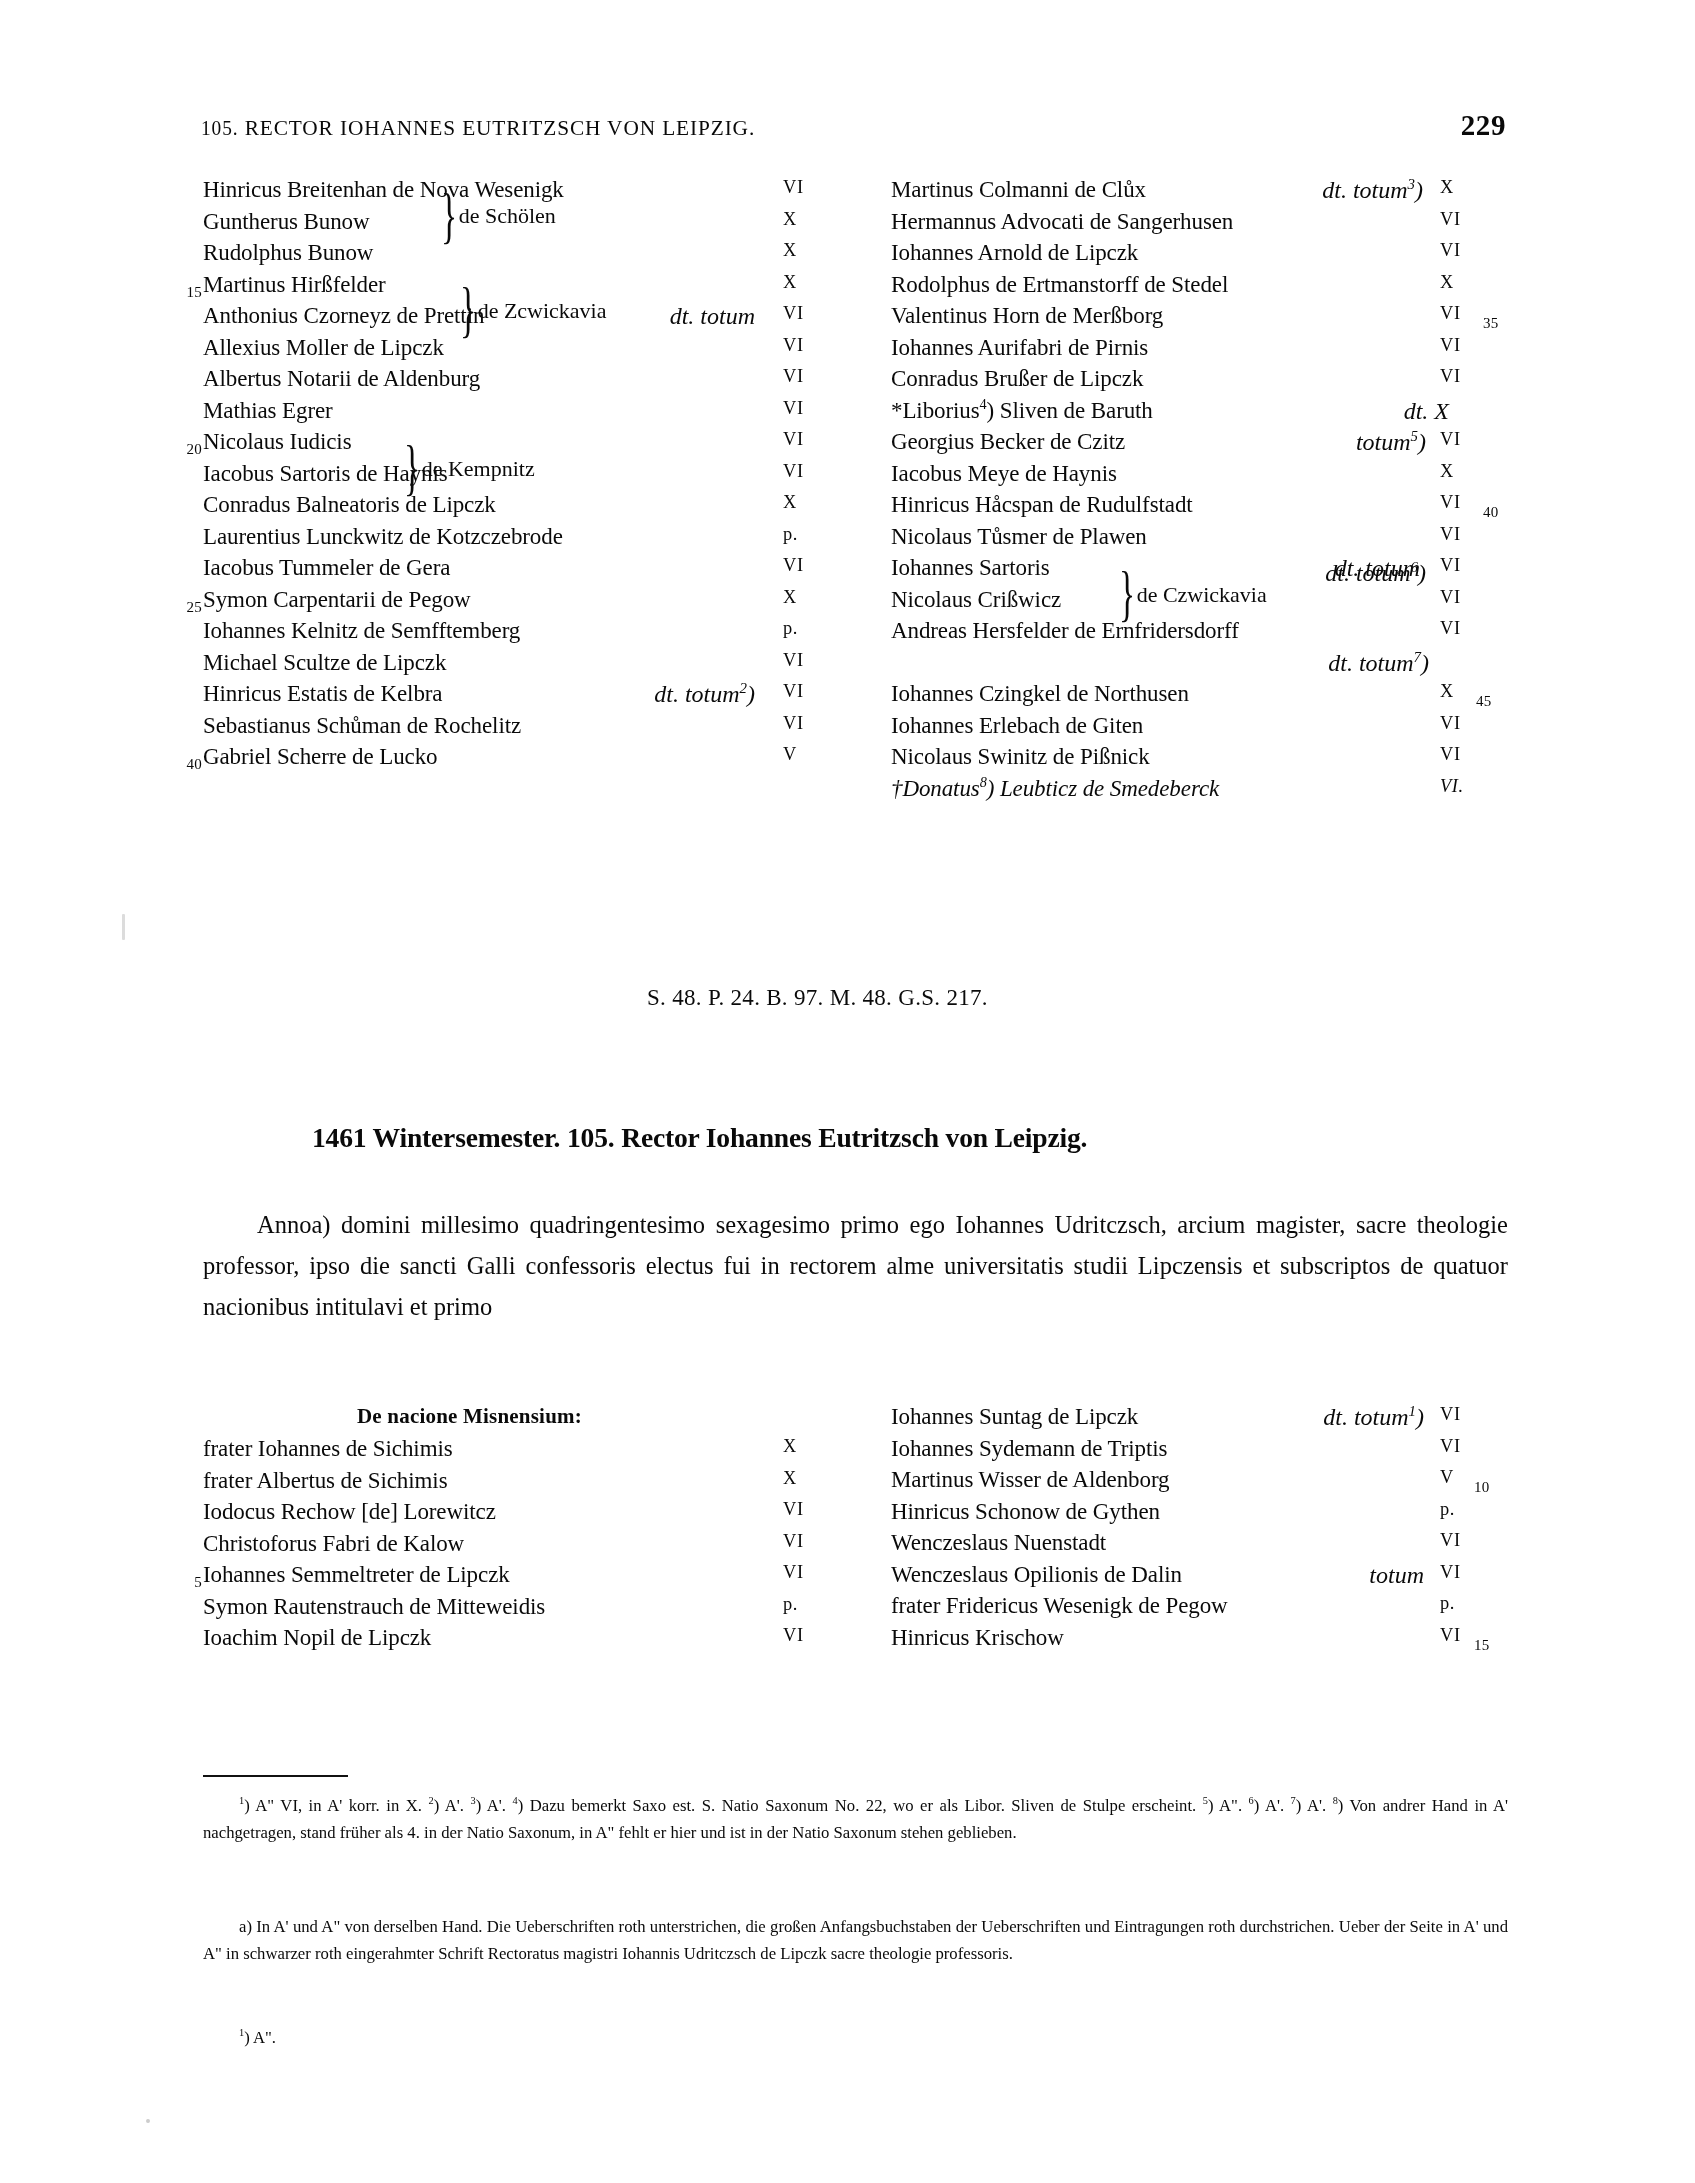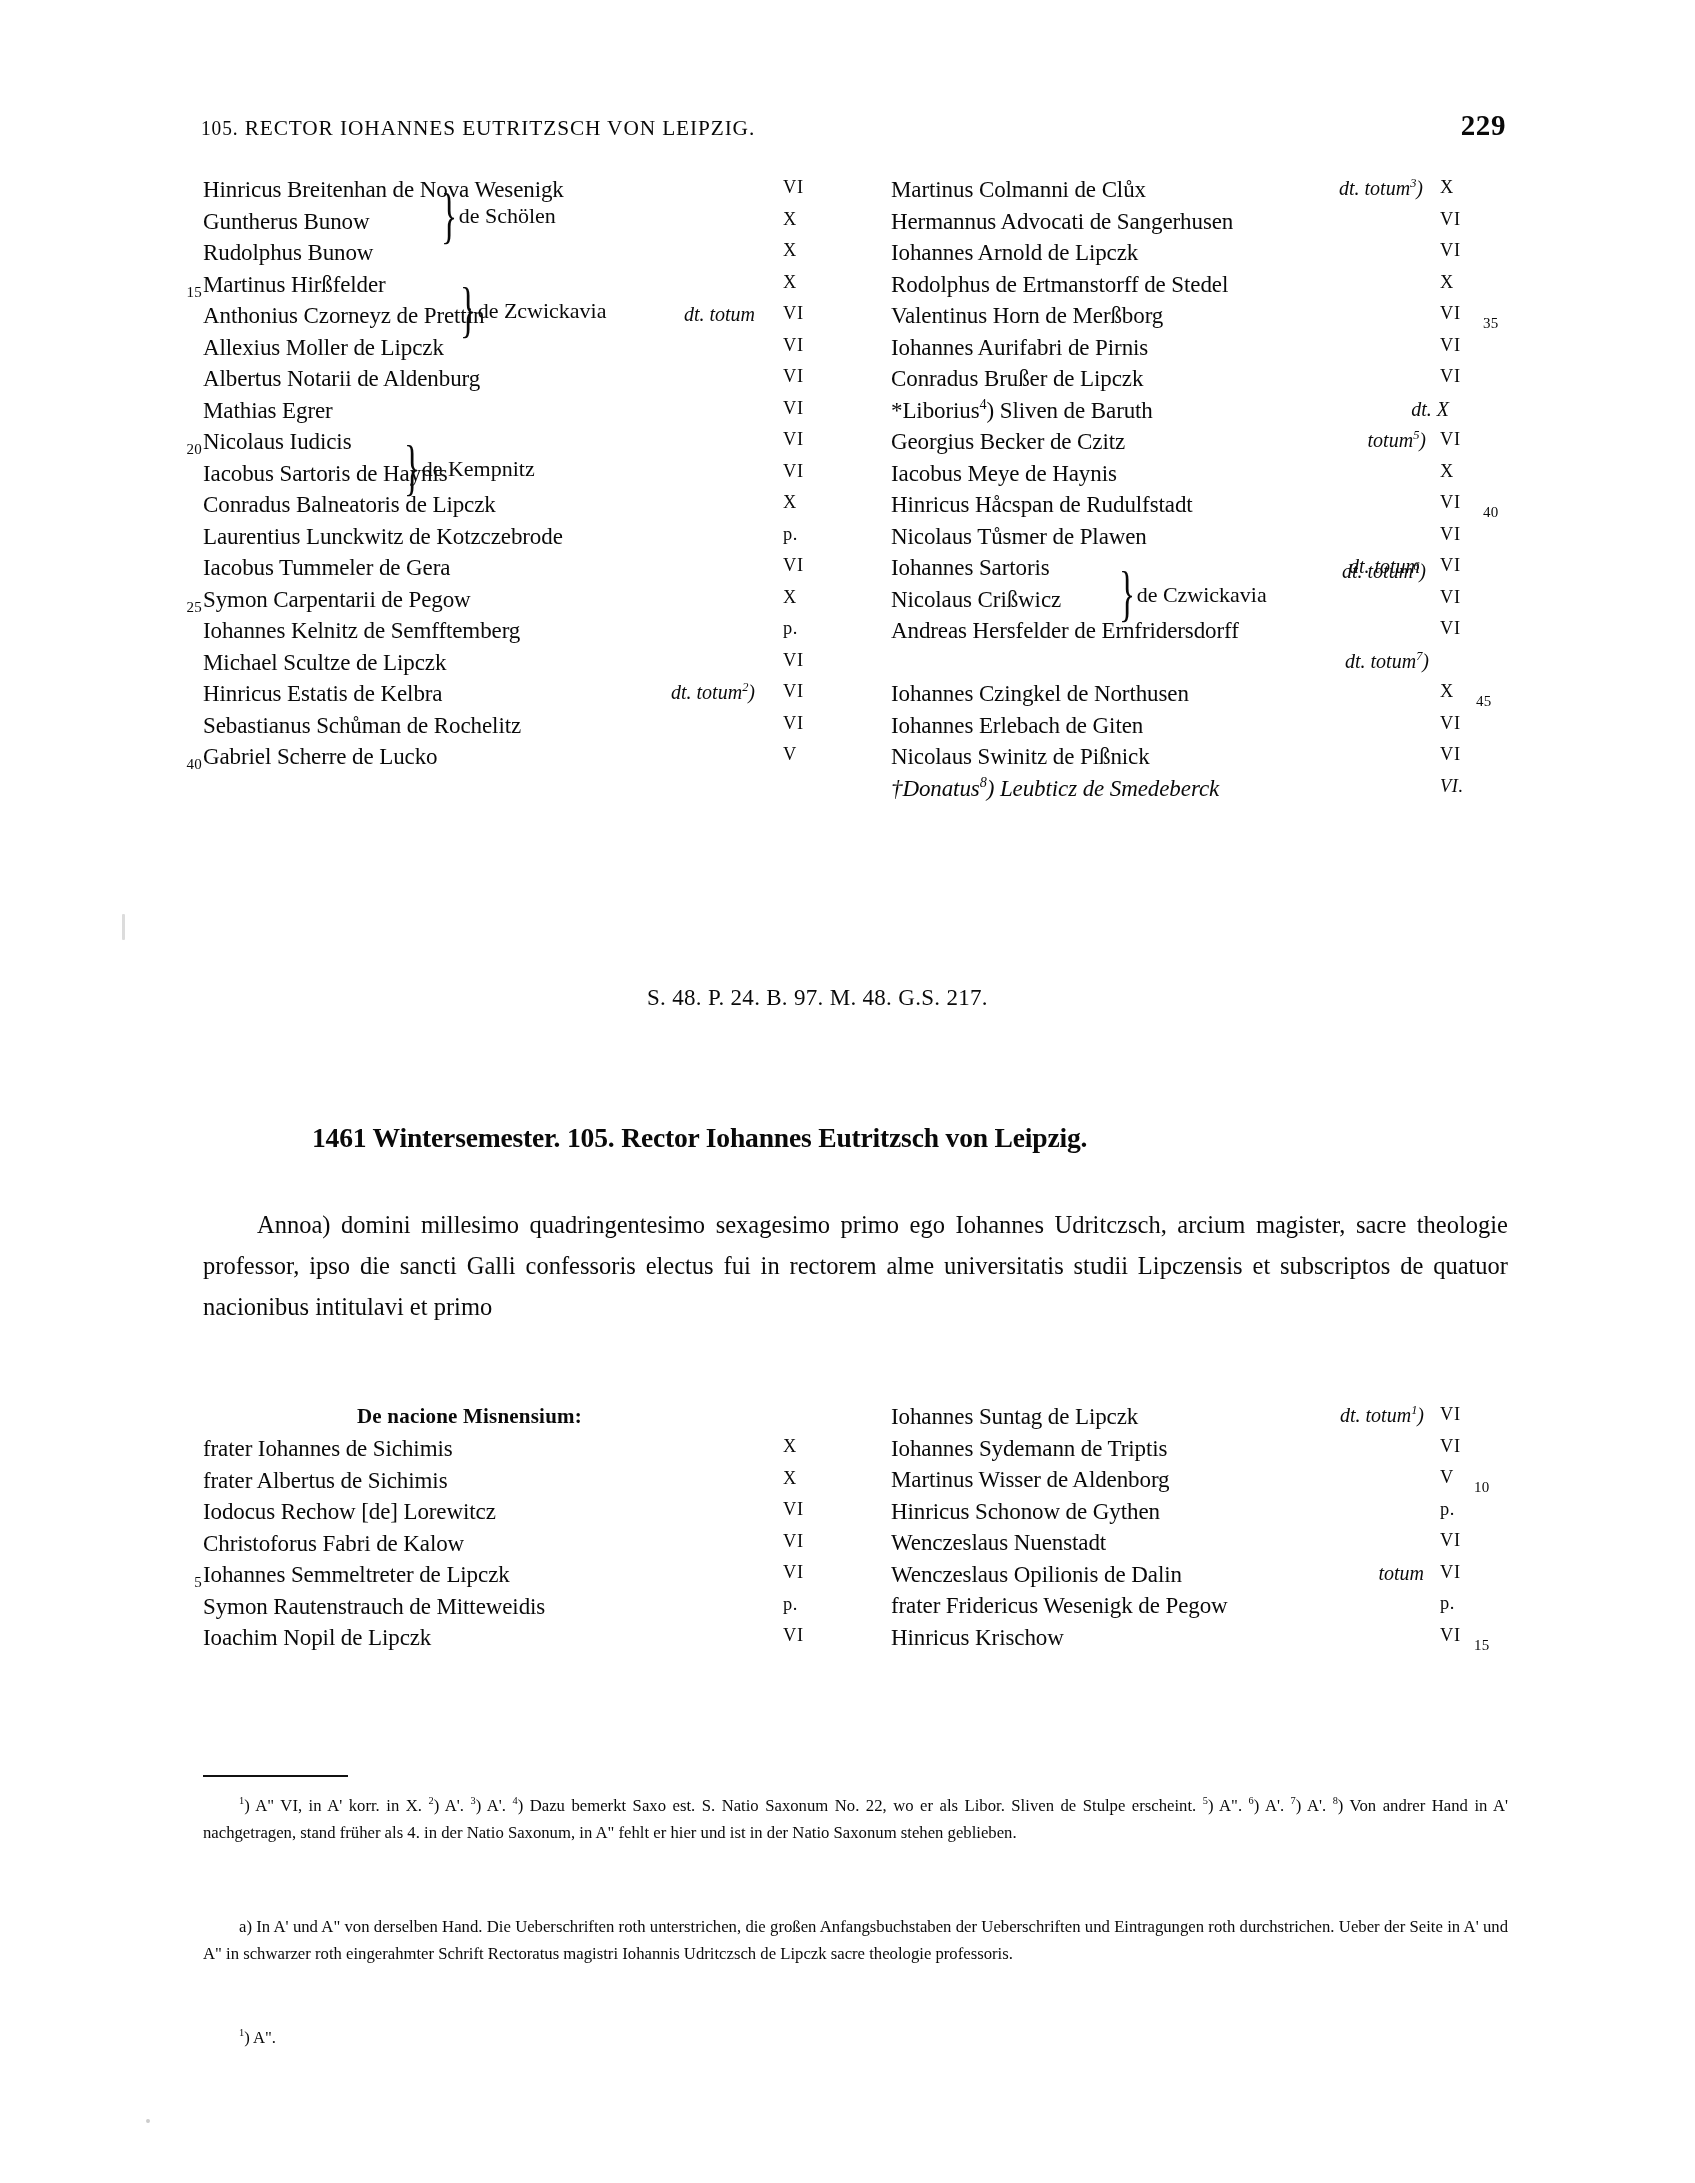--- a/index.html
+++ b/index.html
@@ -75,21 +75,21 @@
   }
   .fee {
     position: absolute;
     font-size: 18.4px;
     letter-spacing: 0.6px;
     white-space: nowrap;
   }
   .fee-rom { font-variant: small-caps; }
   .note {
     position: absolute;
-    font-size: 20px;
+    font-size: 24px;
     font-style: italic;
     white-space: nowrap;
     text-align: right;
   }
   .rt {
     position: absolute;
     font-size: 15px;
     letter-spacing: 0.3px;
   }
   sup { font-size: 0.62em; vertical-align: super; line-height: 0; }

